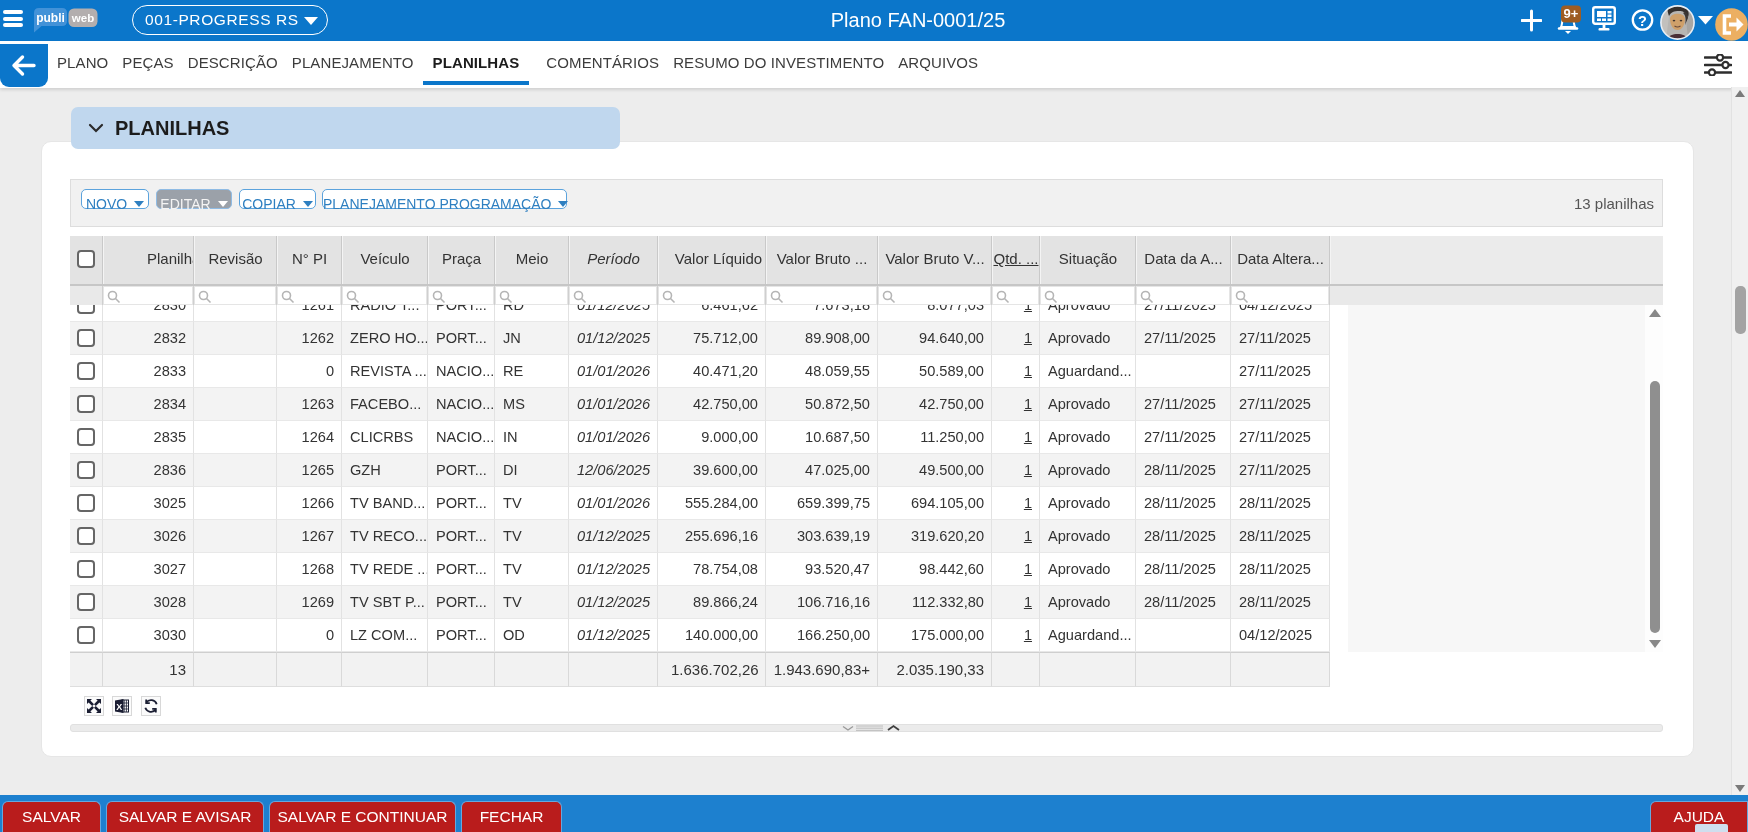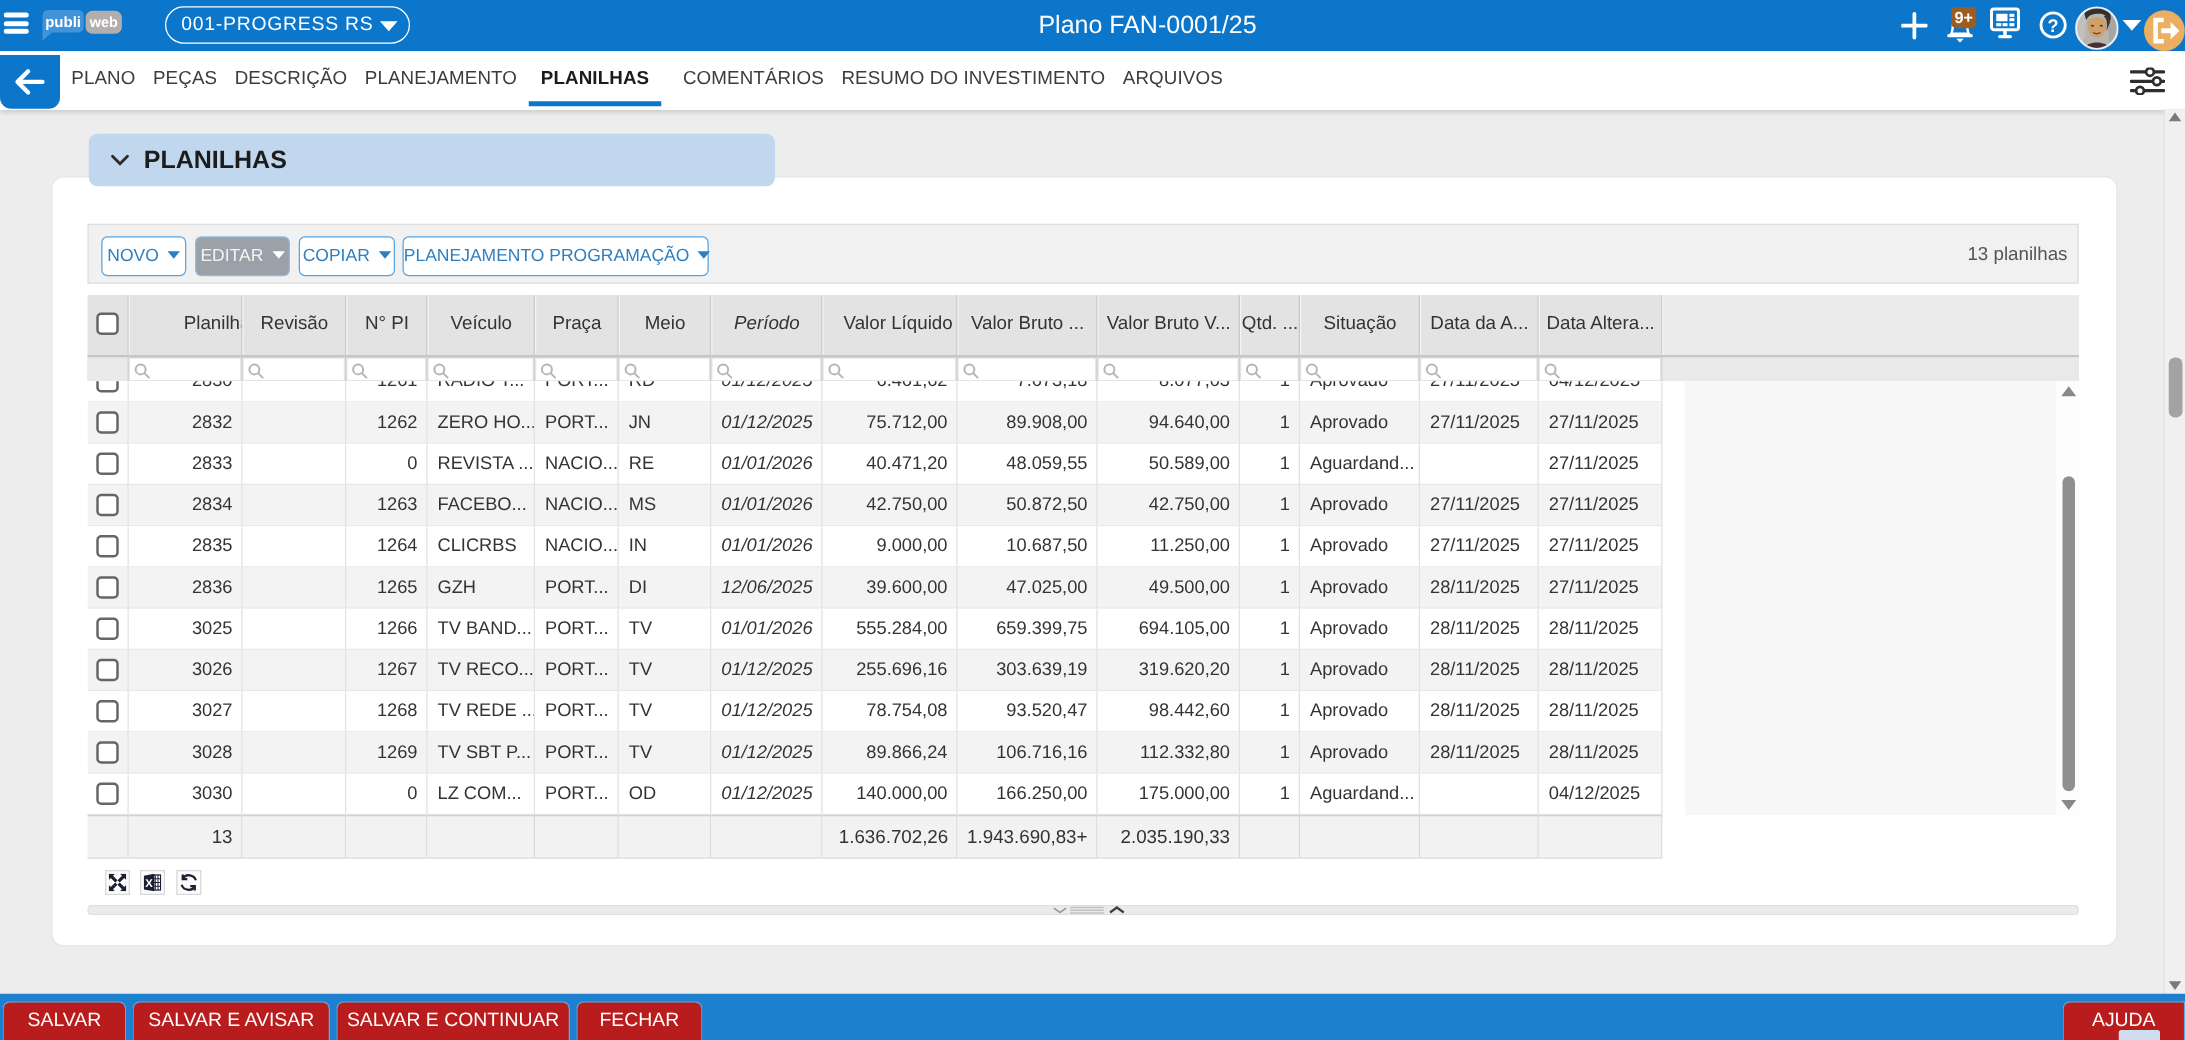--- a/index.html
+++ b/index.html
@@ -27,34 +27,34 @@
 .sliders { position:absolute; right:16px; top:13px; }
 
 
 .panel { position:absolute; left:41px; top:141px; width:1653px; height:616px; background:#fff; border-radius:10px; border:1px solid #e6e6e6; }
 .phead { position:absolute; left:71px; top:107px; width:549px; height:42px; background:#c0d7ee; border-radius:7px; color:#1c1c1c; font-size:20px; font-weight:bold; line-height:42px; }
 .phead .txt { margin-left:44px; }
 .phead svg { position:absolute; left:17px; top:13px; }
 
 
 .toolbar { position:absolute; left:70px; top:179px; width:1593px; height:48px; background:#f1f1f1; border:1px solid #ddd; }
-.btn { position:absolute; top:9px; height:32px; border-radius:5px; line-height:28px; text-align:center; color:#2e7fc0; background:#fff; border:1.5px solid #5ba3dd; white-space:nowrap; font-size:14px; }
+.btn { position:absolute; top:9px; height:20px; border-radius:5px; line-height:28px; text-align:center; color:#2e7fc0; background:#fff; border:1.5px solid #5ba3dd; white-space:nowrap; font-size:14px; }
 .btn .bc { display:inline-block; width:0; height:0; border-left:5.5px solid transparent; border-right:5.5px solid transparent; border-top:6.5px solid #2e7fc0; margin-left:7px; vertical-align:middle; margin-top:-3px;}
 .btn.gray { background:#9ba1a9; border-color:#8fbbe4; color:#f4f4f4; }
 .btn.gray .bc { border-top-color:#fff; }
 .nplan { position:absolute; right:8px; top:0; height:48px; line-height:48px; font-size:15px; color:#555; }
 
 
 .grid { position:absolute; left:70px; top:236px; width:1593px; }
 .row { position:relative; display:flex; }
 .cell { flex:none; overflow:hidden; white-space:nowrap; }
 
 .c0{width:33px;} .c1{width:91px;padding-left:43px;} .c2{width:83px;} .c3{width:65px;} .c4{width:86px;}
 .c5{width:67px;} .c6{width:74px;} .c7{width:89px;font-style:italic;} .c8{width:108px;padding-left:13px;} .c9{width:112px;}
-.c10{width:114px;} .c11{width:48px;} .c12{width:96px;} .c13{width:95px;} .c14{width:99px;}
+.c10{width:114px;} .c11{width:48px;text-decoration:underline;} .c12{width:96px;} .c13{width:95px;} .c14{width:99px;}
 
 .ghead { height:48px; background:#e3e3e3; }
 .ghead .cell { border-right:1px solid #c9c9c9; border-left:1px solid #f4f4f4; text-align:center; font-size:15px; color:#333; line-height:46px; }
 .ghead .cell:first-child { border-left:none; }
 .gfill { flex:1 1 auto; }
 .ghead .gfill { background:#ebebeb; border-right:none; }
 
 .cbx { width:18px; height:18px; background:#fff; border:2px solid #666; border-radius:4px; margin:auto; }
 .ghead .cbx { margin-top:14px; }
 

